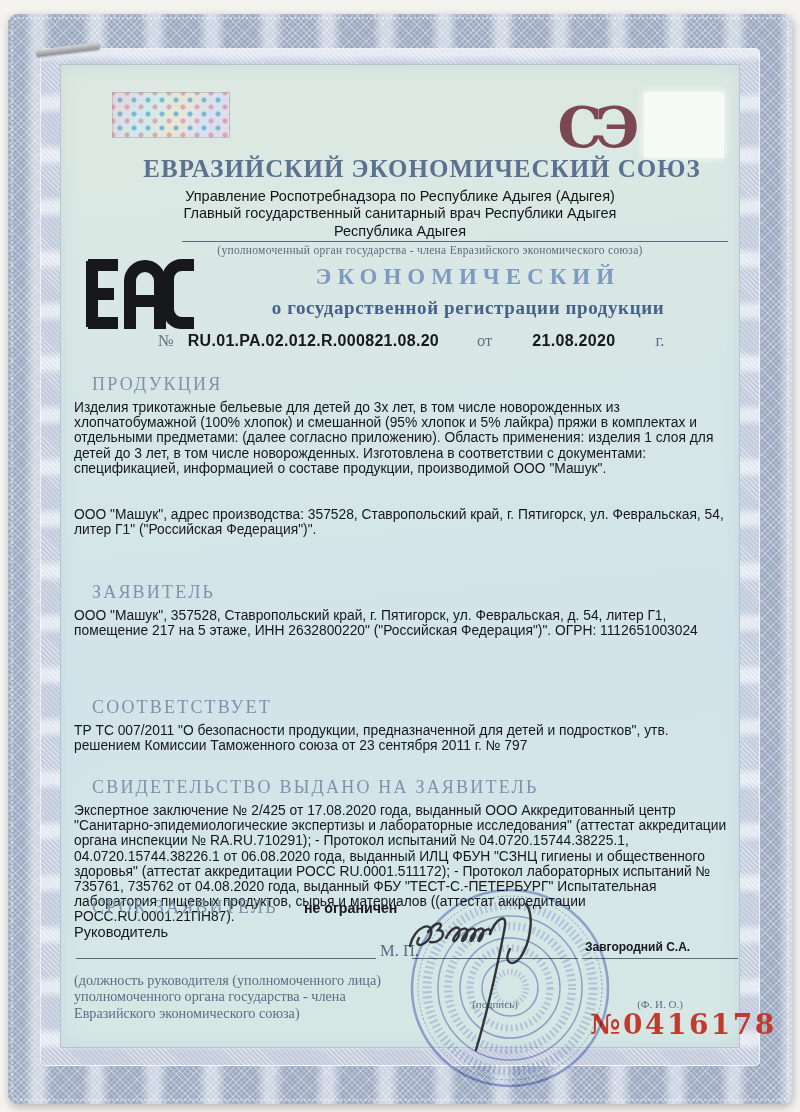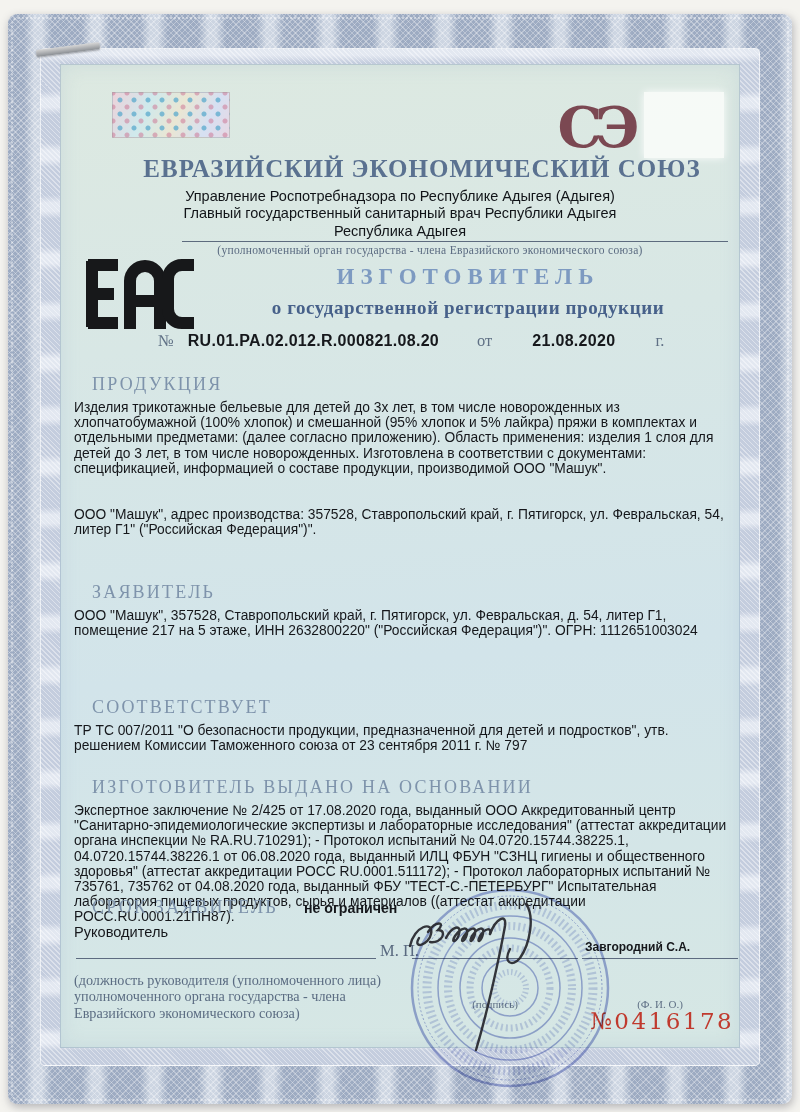--- a/index.html
+++ b/index.html
@@ -106,21 +106,21 @@
   .mp{position:absolute;left:320px;top:877px;font-family:"Liberation Serif", serif;font-size:16.5px;color:#5a6a80;}
   .cap{position:absolute;top:934px;text-align:center;font-family:"Liberation Serif", serif;font-size:11px;color:#5f7085;}
   .cap-sign{left:352px;width:166px;} .cap-fio{left:522px;width:156px;}
   .fio-name{position:absolute;left:525px;top:876px;font-size:12px;font-weight:600;color:#15171b;}
   .role-note{
     position:absolute;left:14px;top:908px;width:338px;
     font-family:"Liberation Serif", serif;font-size:14.2px;line-height:16.4px;color:#5b6c82;
   }
   .serial{
     position:absolute;left:530px;top:944px;
-    font-family:"DejaVu Serif", serif;font-weight:400;font-size:23px;
+    font-family:"DejaVu Serif", serif;font-weight:700;font-size:28px;
     letter-spacing:2.5px;color:#c03a2e;
   }
   
   .seal{position:absolute;left:408px;top:886px;width:204px;height:204px;opacity:.55;mix-blend-mode:multiply;}
   .signature{position:absolute;left:402px;top:898px;width:185px;height:178px;}
   .staple{
     position:absolute;left:36px;top:46px;width:64px;height:7px;
     background:linear-gradient(#d6d6d6,#8b8f94);border-radius:2px;
     transform:rotate(-7deg);box-shadow:0 1px 2px rgba(0,0,0,.35);
   }
@@ -149,21 +149,21 @@
       <g stroke="#17181a" stroke-width="12" fill="none" stroke-linecap="butt">
         <path d="M14 8 V74"></path>
         <path d="M10 12 H40 M10 41 H36 M10 70 H40"></path>
         <path d="M52 76 V28 A15 15 0 0 1 82 28 V76"></path>
         <path d="M54 48 H80"></path>
         <path d="M116 12 H104 A14 14 0 0 0 90 26 V56 A14 14 0 0 0 104 70 H116"></path>
       </g>
     </svg>
 
     <div class="title-wrap">
-      <div class="t-main">ИЗГОТОВИТЕЛЬ</div>
+      <div class="t-main">ЭКОНОМИЧЕСКИЙ</div>
       <div class="t-sub">о государственной регистрации продукции</div>
     </div>
 
     <div class="numrow">
       <span class="lbl">№</span><span class="val sp14">RU.01.РА.02.012.R.000821.08.20</span><span class="lbl sp38">от</span><span class="val sp40">21.08.2020</span><span class="lbl sp40">г.</span>
     </div>
 
     <div class="sec s1">
       <h3>ПРОДУКЦИЯ</h3>
       <p>Изделия трикотажные бельевые для детей до 3х лет, в том числе новорожденных из хлопчатобумажной (100% хлопок) и смешанной (95% хлопок и 5% лайкра) пряжи в комплектах и отдельными предметами: (далее согласно приложению). Область применения: изделия 1 слоя для детей до 3 лет, в том числе новорожденных. Изготовлена в соответствии с документами: спецификацией, информацией о составе продукции, производимой ООО "Машук".</p>
@@ -173,21 +173,21 @@
     </div>
     <div class="sec s3">
       <h3>ЗАЯВИТЕЛЬ</h3>
       <p>ООО "Машук", 357528, Ставропольский край, г. Пятигорск, ул. Февральская, д. 54, литер Г1, помещение 217 на 5 этаже, ИНН 2632800220" ("Российская Федерация")". ОГРН: 1112651003024</p>
     </div>
     <div class="sec s4">
       <h3>СООТВЕТСТВУЕТ</h3>
       <p>ТР ТС 007/2011 "О безопасности продукции, предназначенной для детей и подростков", утв. решением Комиссии Таможенного союза от 23 сентября 2011 г. № 797</p>
     </div>
     <div class="sec s5">
-      <h3>ИЗГОТОВИТЕЛЬ ВЫДАНО НА ОСНОВАНИИ</h3>
+      <h3>СВИДЕТЕЛЬСТВО ВЫДАНО НА ЗАЯВИТЕЛЬ</h3>
       <p>Экспертное заключение № 2/425 от 17.08.2020 года, выданный ООО Аккредитованный центр "Санитарно-эпидемиологические экспертизы и лабораторные исследования" (аттестат аккредитации органа инспекции № RA.RU.710291); - Протокол испытаний № 04.0720.15744.38225.1, 04.0720.15744.38226.1 от 06.08.2020 года, выданный ИЛЦ ФБУН "СЗНЦ гигиены и общественного здоровья" (аттестат аккредитации РОСС RU.0001.511172); - Протокол лабораторных испытаний № 735761, 735762 от 04.08.2020 года, выданный ФБУ "ТЕСТ-С.-ПЕТЕРБУРГ" Испытательная лаборатория пищевых продуктов, сырья и материалов ((аттестат аккредитации РОСС.RU.0001.21ПН87).</p>
     </div>
 
     <div class="validity">
       <span class="vh">СРОК ЗАЯВИТЕЛЬ</span><span class="vv">не ограничен</span>
     </div>
 
     <div class="ruk">Руководитель</div>
     <div class="uline l1"></div>
     <div class="mp">М. П.</div>

